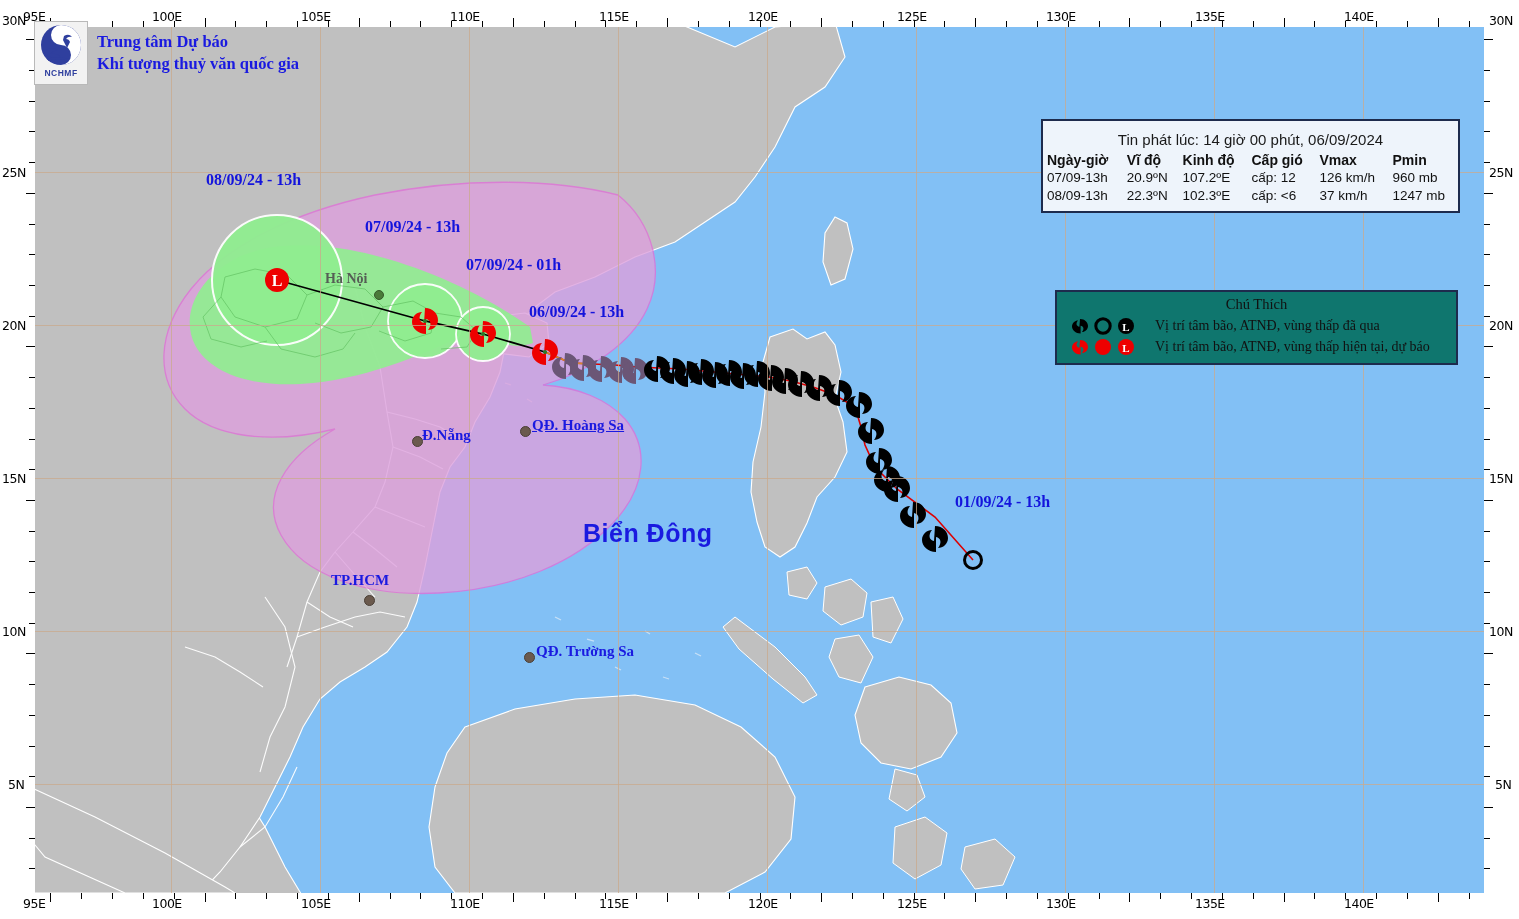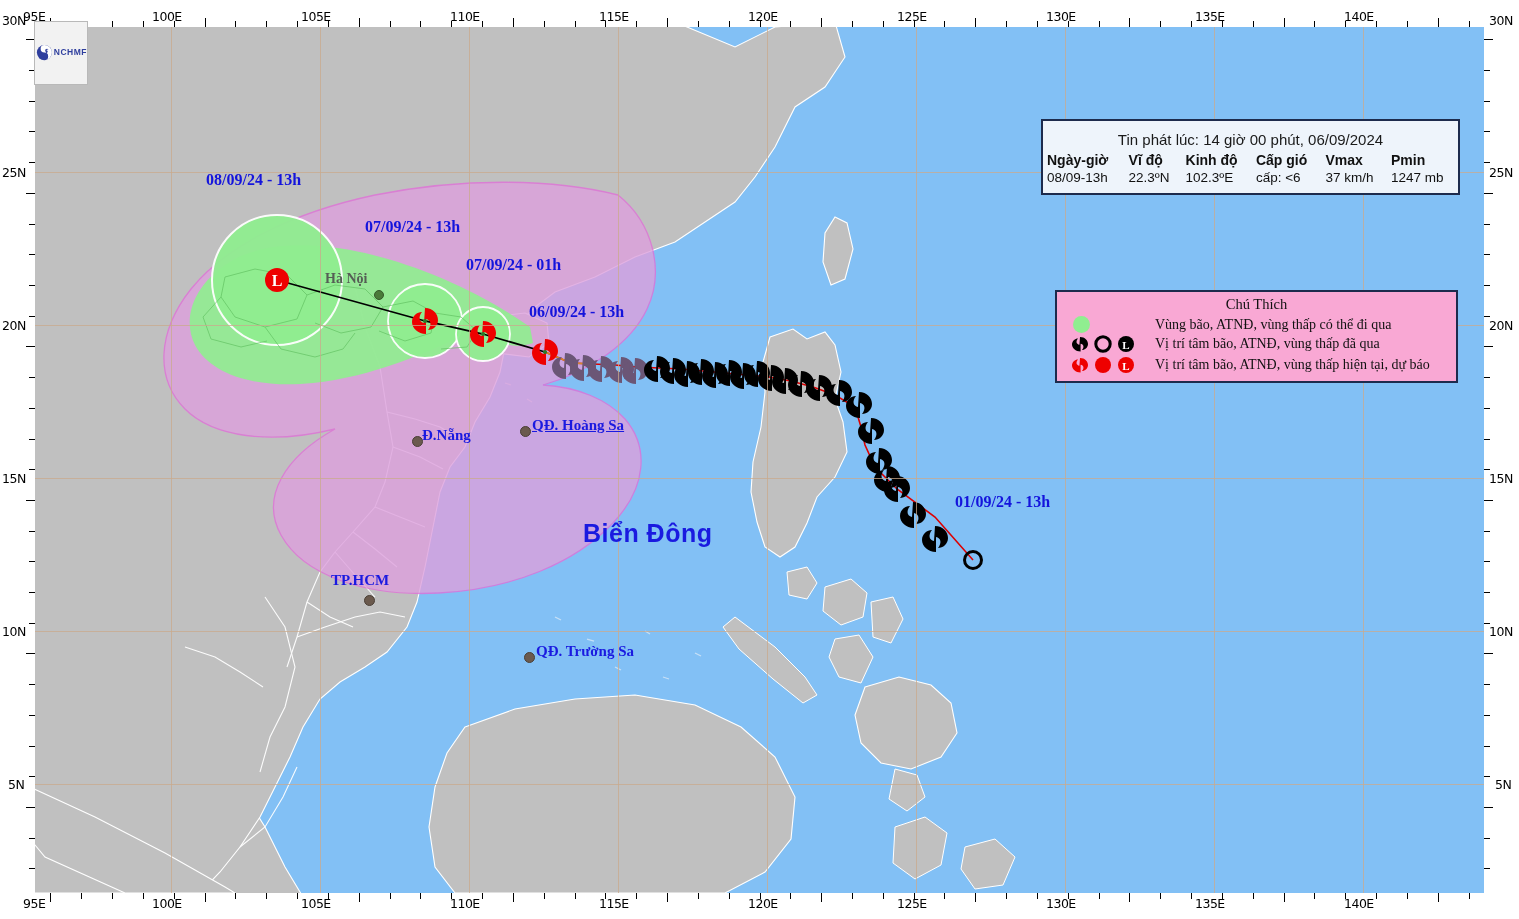--- a/index.html
+++ b/index.html
@@ -30,40 +30,40 @@
   .sea-name{position:absolute;color:#1a1ae0;font-family:"Liberation Sans",sans-serif;
             font-weight:bold;font-size:25px;letter-spacing:.5px;white-space:nowrap;}
   .hanoi{position:absolute;color:#555e55;font-family:"Liberation Serif",serif;
          font-weight:bold;font-size:14px;white-space:nowrap;}
   .track-label{position:absolute;color:#1414dc;font-family:"Liberation Serif",serif;
                font-weight:bold;font-size:16px;white-space:nowrap;}
 
   
   #logo-wrap{position:absolute;left:34px;top:21px;display:flex;align-items:center;gap:9px;}
   #logo-badge{width:52px;height:62px;background:#f2f2f2;border:1px solid #b9b9b9;
-              position:relative;display:flex;flex-direction:row;align-items:center;}
+              position:relative;display:flex;flex-direction:column;align-items:center;}
   #logo-text{color:#1a1ae0;font-family:"Liberation Serif",serif;font-weight:bold;
              font-size:16.5px;line-height:1.32;}
 
   
   #info-panel{position:absolute;left:1041px;top:119px;width:415px;
               background:#eef4fb;border:2px solid #1d2b4d;padding:7px 0 6px 0;}
   #info-title{text-align:center;font-weight:bold;font-size:16.5px;color:#111;
               font-family:"Liberation Sans",sans-serif;letter-spacing:-0.2px;}
   #info-sub{text-align:center;font-size:15px;color:#1a1a1a;margin-top:3px;
             font-family:"Liberation Sans",sans-serif;}
   #fc-table{width:100%;border-collapse:collapse;margin-top:4px;font-size:13.5px;
             font-family:"Liberation Sans",sans-serif;color:#111;}
   #fc-table th{font-weight:bold;text-align:left;padding:0 2px 1px 4px;white-space:nowrap;
                font-size:14px;}
   #fc-table td{padding:0 2px 0 4px;white-space:nowrap;line-height:1.32;}
 
   
   #legend{position:absolute;left:1055px;top:290px;width:399px;
-          background:#f9a8d4;border:2px solid #1d2b4d;padding:4px 0 5px 0;}
+          background:#0f766e;border:2px solid #1d2b4d;padding:4px 0 5px 0;}
   #legend-title{text-align:center;font-family:"Liberation Serif",serif;font-size:14.5px;
                 color:#111;margin-bottom:3px;}
   .legend-row{display:flex;align-items:center;gap:8px;padding:0 0 1px 12px;}
   .legend-sym{width:78px;display:flex;align-items:center;gap:3px;justify-content:flex-start;}
   .legend-txt{font-family:"Liberation Serif",serif;font-size:14px;color:#111;white-space:nowrap;}
   .sw{width:17px;height:17px;border-radius:50%;margin-left:4px;}
 </style>
 </head>
 <body>
 
@@ -466,58 +466,64 @@
     <div id="logo-badge">
       <svg width="50" height="48" viewBox="0 0 50 48">
         <circle cx="25" cy="23" r="20" fill="#2f3f9e"></circle>
         <path d="M25,3 A20,20 0 0,1 25,43 A10,10 0 0,0 25,23 A10,10 0 0,1 25,3 Z" fill="#ffffff"></path>
         <path d="M28,14 q5,-3 8,1 q-4,-1 -6,2 q3,0 4,3 l-3,6 l-4,-8 Z" fill="#2f3f9e"></path>
         <path d="M10,28 q6,-4 12,0 q-5,1 -8,4 q7,-1 11,3 q-9,2 -15,-2 Z" fill="#2f3f9e"></path>
         <path d="M12,38 q10,-4 20,0" stroke="#2f3f9e" stroke-width="2" fill="none"></path>
       </svg>
       <div style="font-size:8.5px;color:#2f3f9e;font-weight:bold;letter-spacing:.5px;margin-top:-2px;">NCHMF</div>
     </div>
+    <div id="logo-text">
+      <div>Trung tâm Dự báo</div>
+      <div>Khí tượng thuỷ văn quốc gia</div>
+    </div>
   </div>
 
   <div id="info-panel">
     <div id="info-sub">Tin phát lúc: 14 giờ 00 phút, 06/09/2024</div>
     <table id="fc-table">
       <thead>
         <tr>
           <th>Ngày-giờ</th>
           <th>Vĩ độ</th>
           <th>Kinh độ</th>
           <th>Cấp gió</th>
           <th>Vmax</th>
           <th>Pmin</th>
         </tr>
       </thead>
       <tbody>
         <tr>
+          <td>07/09-13h</td>
+          <td>20.9ºN</td>
+          <td>107.2ºE</td>
+          <td>cấp: 12</td>
+          <td>126 km/h</td>
+          <td>960 mb</td>
+        </tr>
+        <tr>
           <td>08/09-13h</td>
           <td>22.3ºN</td>
           <td>102.3ºE</td>
           <td>cấp: &lt;6</td>
           <td>37 km/h</td>
           <td>1247 mb</td>
         </tr>
       </tbody>
     </table>
   </div>
 
   <div id="legend">
     <div id="legend-title">Chú Thích</div>
 
 
-    <div class="legend-row">
-      <span class="legend-sym">
-        <span class="sw" style="background:#90ee90;"></span>
-      </span>
-      <span class="legend-txt">Vùng bão, ATNĐ, vùng thấp có thể đi qua</span>
-    </div>
 
     <div class="legend-row">
       <span class="legend-sym">
         <svg width="74" height="20" viewBox="0 0 74 20">
           <path d="M11,3 C16,3 19,6.6 19,10 C19,13.4 16,16 13,16 C15.4,13.2 14.8,10.4 11.6,9.8
                    L11.6,17.6 C6.6,17.6 3,14 3,10.6 C3,7.2 6,4.6 9,4.6 C6.6,7.4 7.2,10.2 10.4,10.8 Z" fill="#000"></path>
           <circle cx="34" cy="10" r="7.2" fill="none" stroke="#000" stroke-width="3"></circle>
           <circle cx="57" cy="10" r="8" fill="#000"></circle>
           <text x="57" y="15" text-anchor="middle" font-family="Liberation Serif, serif" font-size="11" font-weight="bold" fill="#ffffff">L</text>
         </svg>

